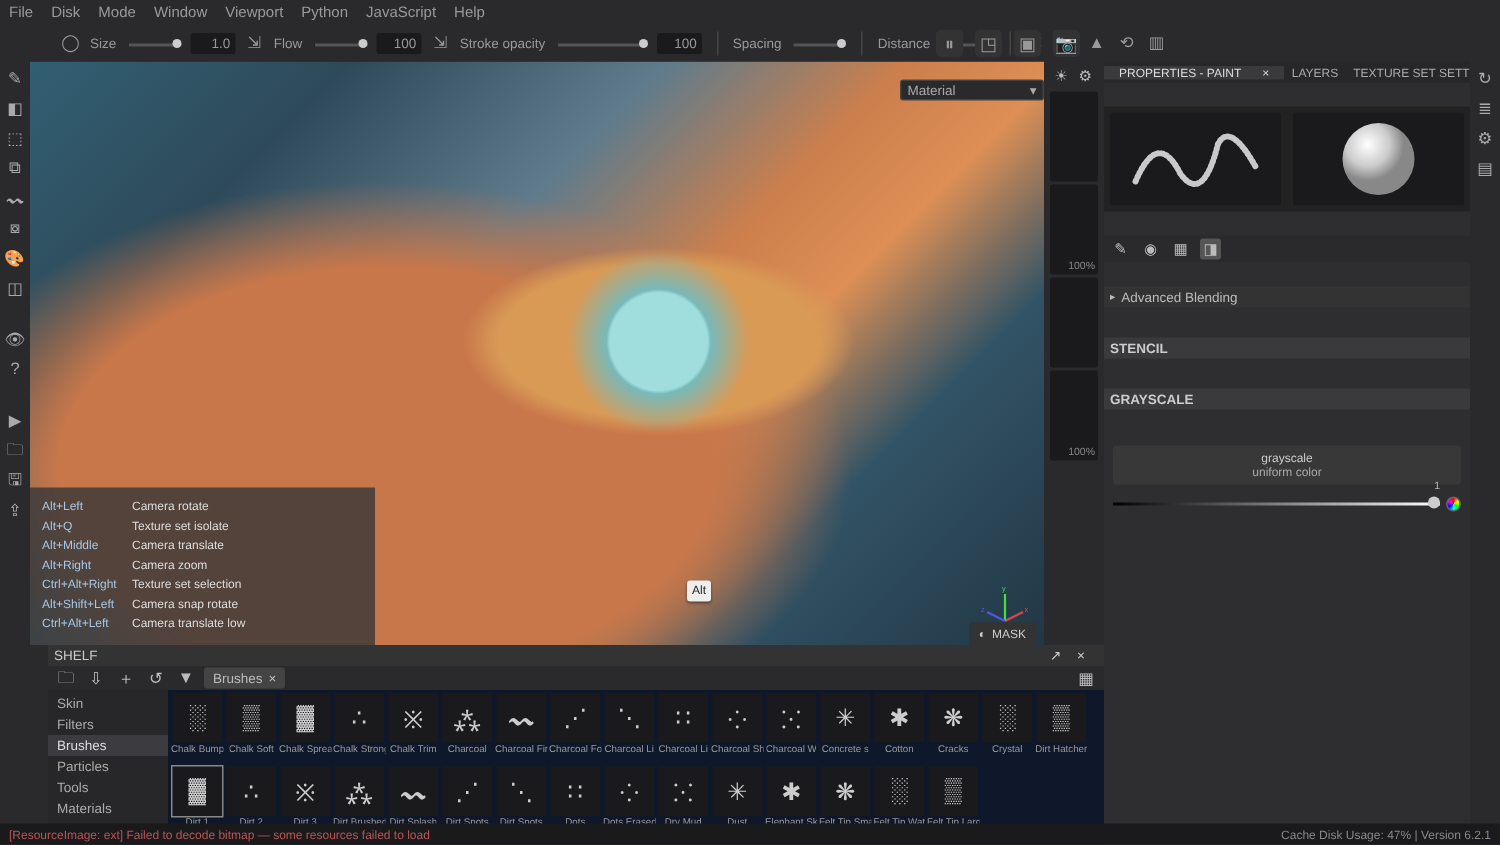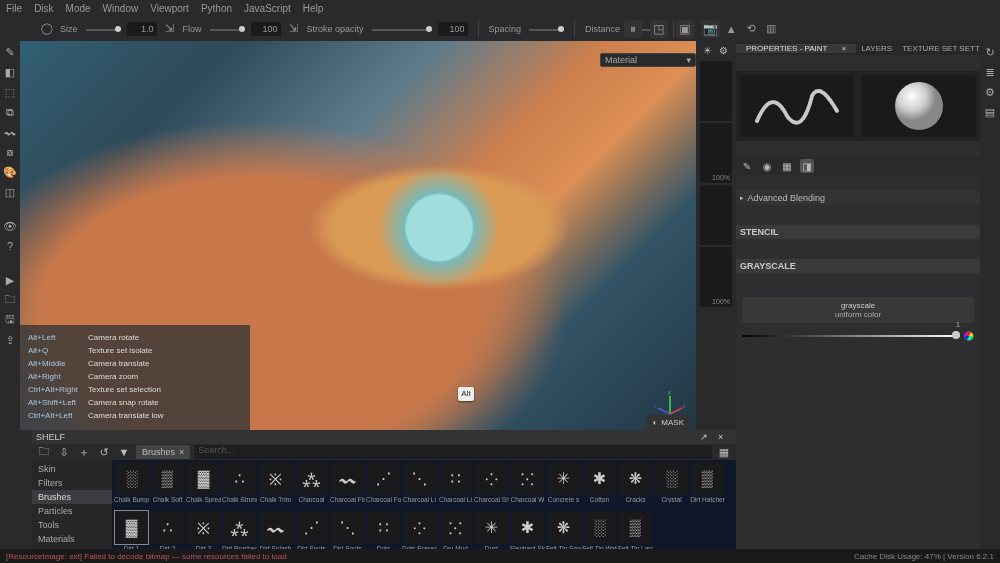--- a/index.html
+++ b/index.html
@@ -352,21 +352,20 @@
   <div class="shelf-tabs">
     <span class="tico">🗀</span>
     <span class="tico">⇩</span>
     <span class="tico">＋</span>
     <span class="tico">↺</span>
     <span class="tico">▼</span>
     <span class="ttab">
       <span>Brushes</span>
       <span style="margin-left:4px">×</span>
     </span>
-    <div class="search"><span style="color:#555">Search...</span></div>
     <span class="tico grid-ico">▦</span>
   </div>
   <div class="shelf-body">
     <div class="shelf-cats" id="cats">
         <div>Skin</div>
         <div>Filters</div>
         <div class="sel">Brushes</div>
         <div>Particles</div>
         <div>Tools</div>
         <div>Materials</div>

